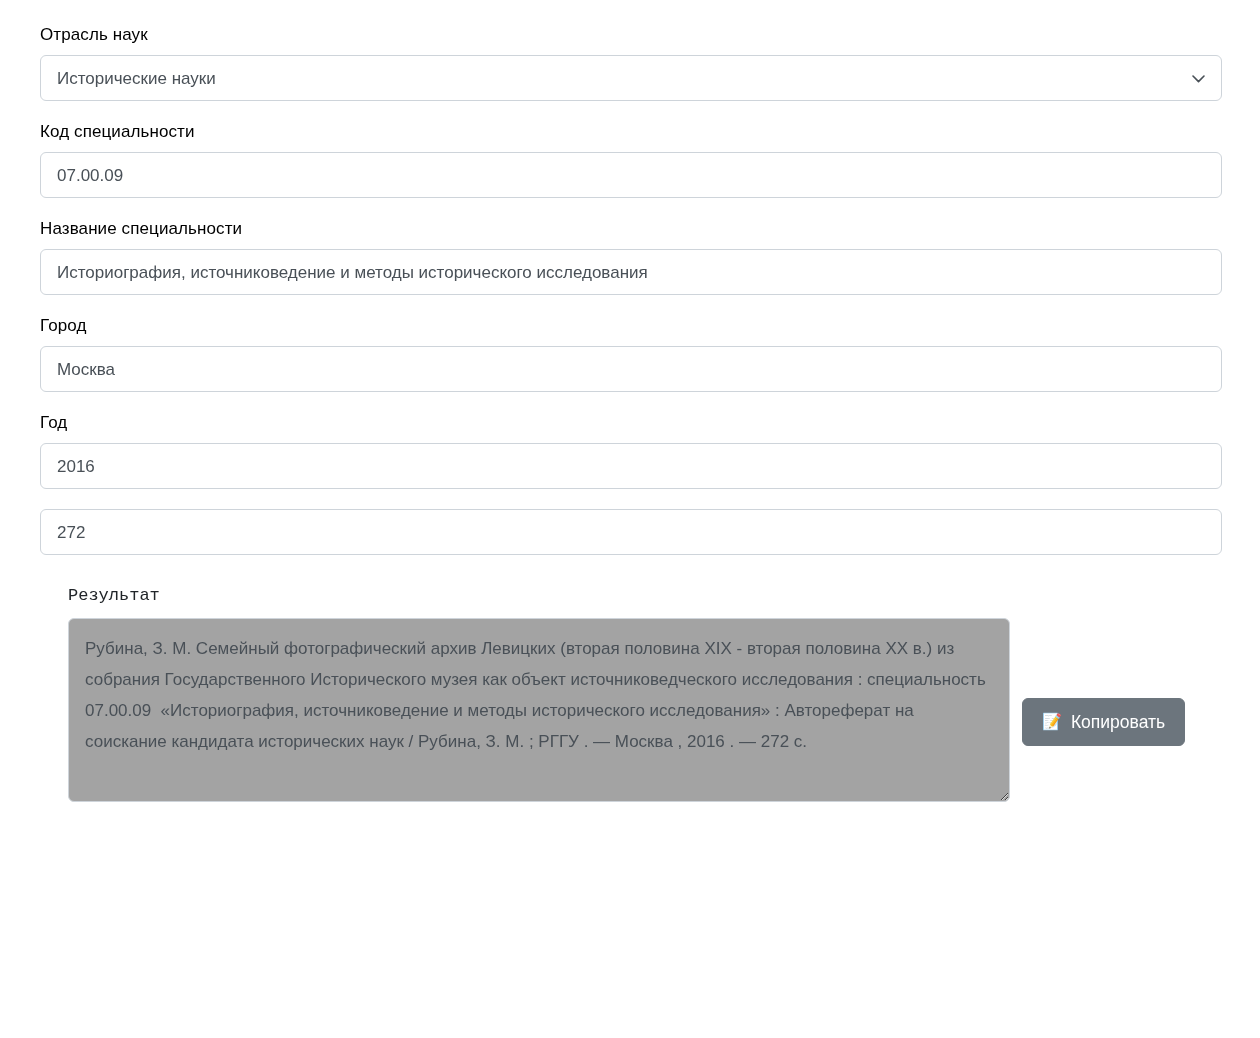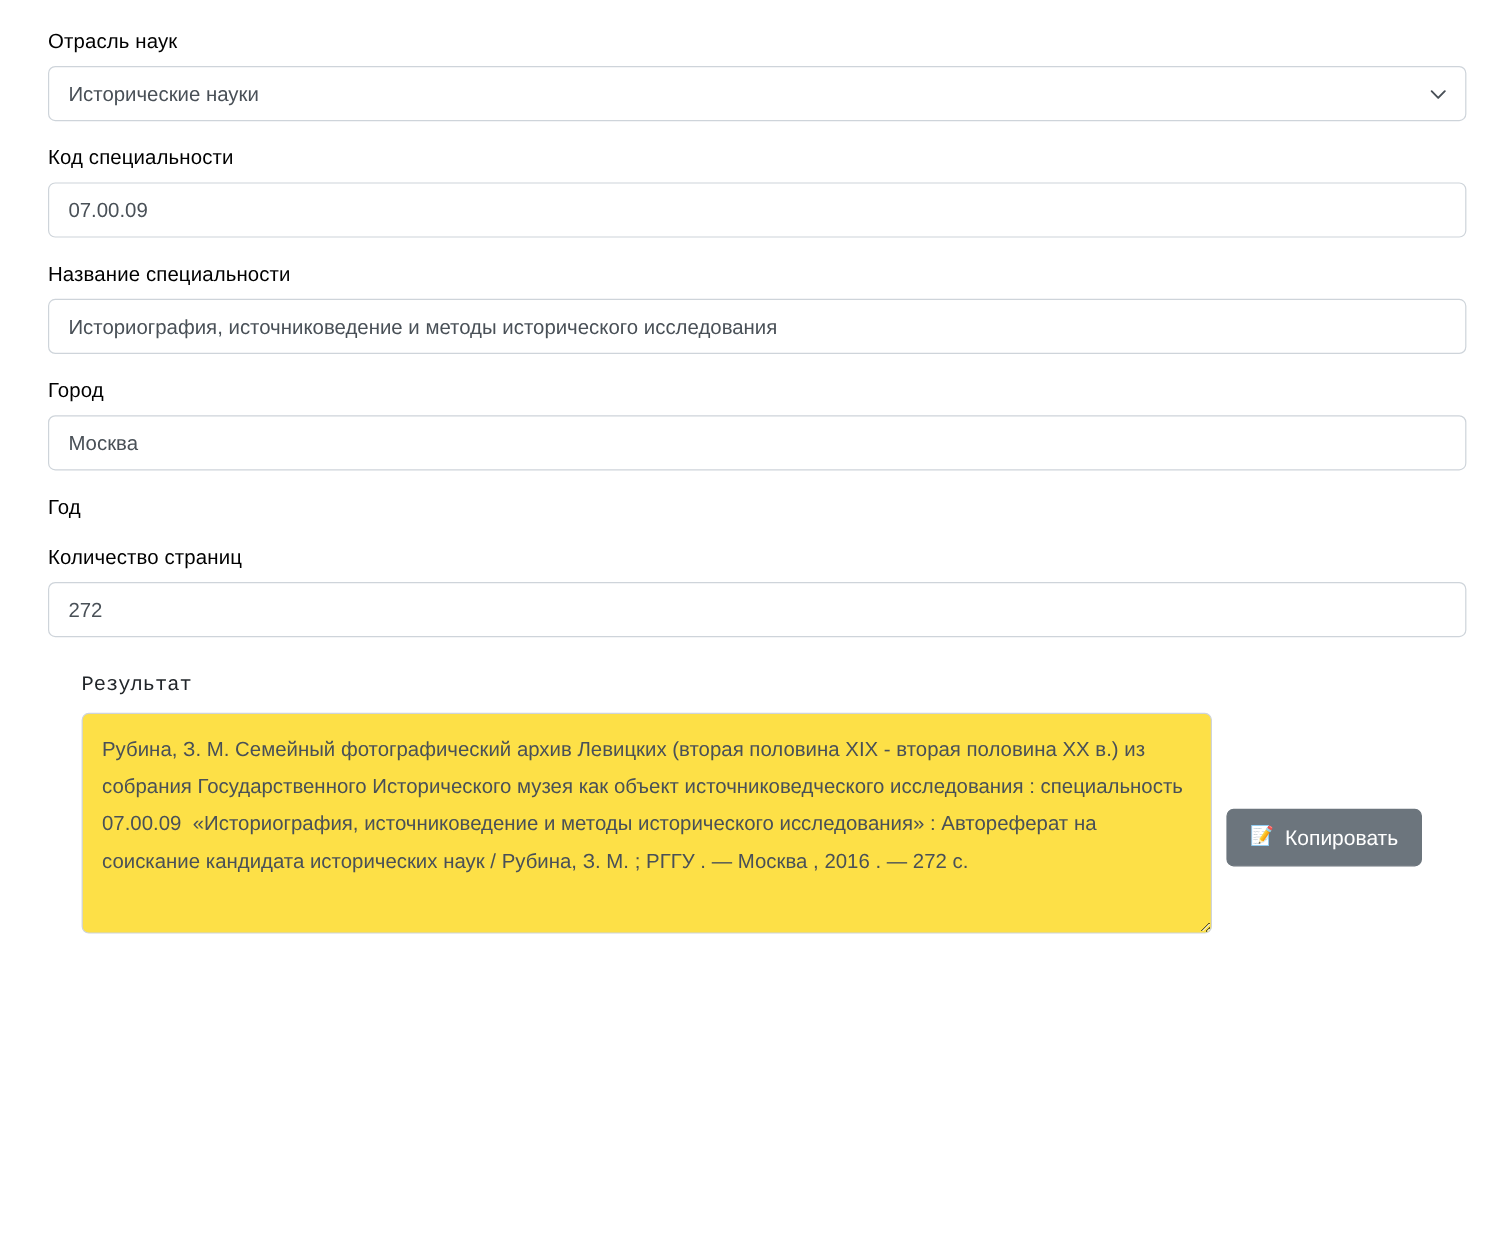--- a/index.html
+++ b/index.html
@@ -85,21 +85,21 @@
     font-family: Liberation Mono, monospace;
   }
   .result-row {
     position: relative;
   }
   .result-area {
     box-sizing: border-box;
     width: 942px;
     height: 184px;
     padding: 14px 16px 12px 16px;
-    background: #fde047;
+    background: #a3a3a3;
     border: 1px solid #ced4da;
     border-radius: 6px;
     font-family: "Liberation Sans", "DejaVu Sans", sans-serif;
     font-size: 17px;
     line-height: 31px;
     color: #495057;
     resize: both;
     overflow: hidden;
     white-space: pre-wrap;
     outline: none;
@@ -158,24 +158,24 @@
   </div>
 
 
   <div class="field-group">
     <label class="field-label">Город</label>
     <div class="control">Москва</div>
   </div>
 
   <div class="field-group">
     <label class="field-label">Год</label>
+    <div class="control">2016</div>
   </div>
 
   <div class="field-group">
-    <label class="field-label">Количество страниц</label>
     <div class="control">272</div>
   </div>
 
   <div class="result-block">
     <label class="result-label">Результат</label>
     <div class="result-row">
       <div class="result-area">Рубина, З. М. Семейный фотографический архив Левицких (вторая половина XIX - вторая половина XX в.) из собрания Государственного Исторического музея как объект источниковедческого исследования : специальность 07.00.09  «Историография, источниковедение и методы исторического исследования» : Автореферат на соискание кандидата исторических наук / Рубина, З. М. ; РГГУ . — Москва , 2016 . — 272 с.</div>
       <div class="copy-button">
         <span class="copy-icon">📝</span>
         <span>Копировать</span>

